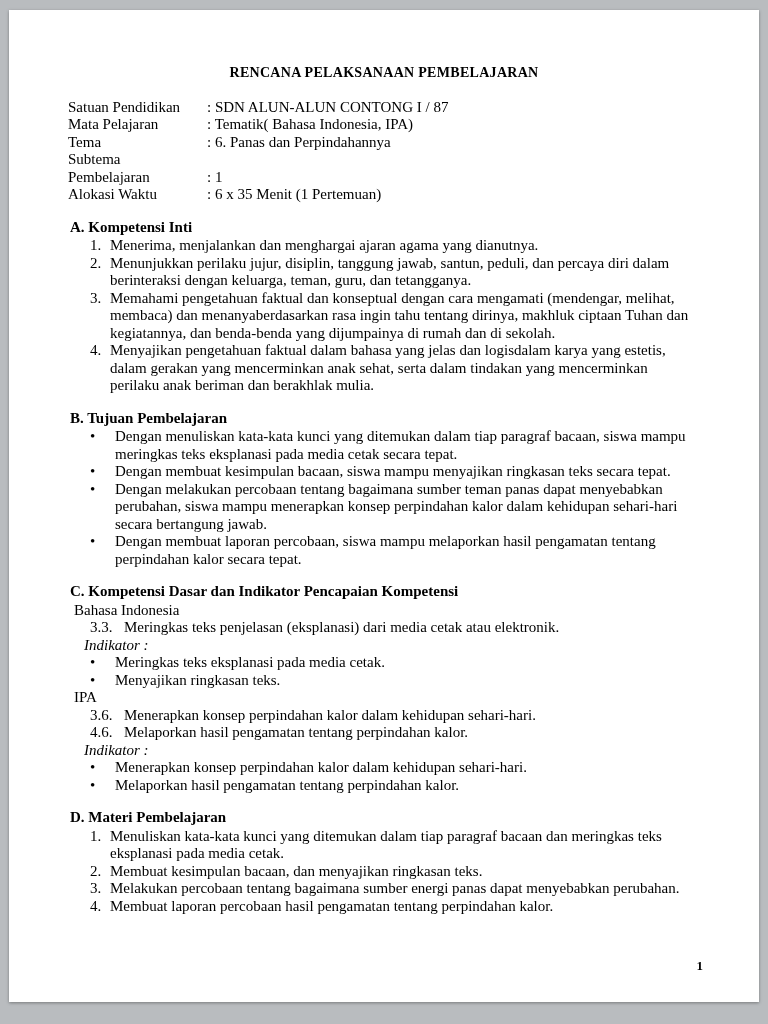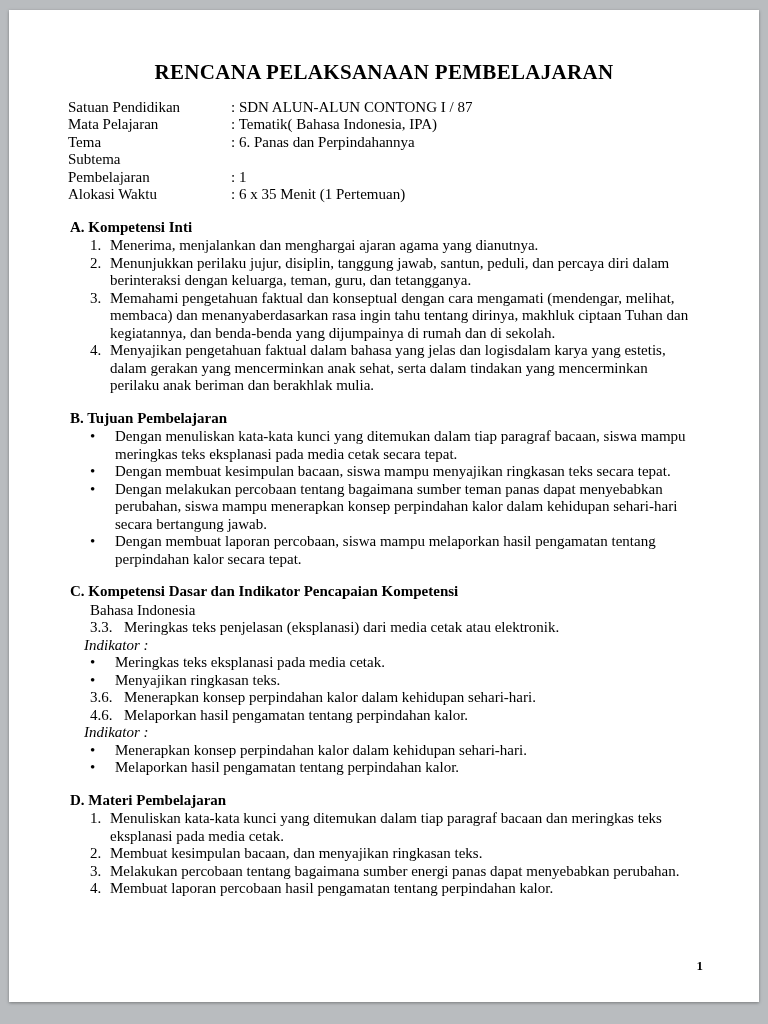--- a/index.html
+++ b/index.html
@@ -32,45 +32,45 @@
     color: var(--ink);
     box-shadow: 0 1px 3px rgba(0,0,0,0.35);
   }
   .content {
     padding: 54px 59px 0 59px;
     font-size: 15px;
     line-height: 17.5px;
   }
   .doc-title {
     margin: 0;
-    font-size: 21px;
+    font-size: 14px;
     font-weight: bold;
     text-align: center;
     letter-spacing: 0.3px;
   }
   .meta { margin-top: 17px; }
-  .meta-row { display: flex; gap: 24px; }
+  .meta-row { display: flex; }
   .meta-label { flex: 0 0 139px; }
   .meta-value { flex: 1 1 auto; }
 
   .section { margin-top: 15px; }
   .section-heading {
     font-weight: bold;
     margin: 0 0 1px 2px;
   }
   .li { display: flex; }
   .li .marker { flex: 0 0 20px; }
   .li .text { flex: 1 1 auto; }
   .li.num { margin-left: 22px; }
   .li.num .marker { flex-basis: 20px; }
   .li.bullet { margin-left: 22px; }
   .li.bullet .marker { flex-basis: 25px; }
   .li.kd { margin-left: 22px; }
   .li.kd .marker { flex-basis: 34px; }
-  .plain-line { margin-left: 22px; }
+  .plain-line { margin-left: 6px; }
   .indicator-label { margin-left: 16px; font-style: italic; }
 
   .page-number {
     position: absolute;
     right: 56px;
     bottom: 28px;
     font-size: 13px;
     font-weight: bold;
   }
 </style>
@@ -158,20 +158,21 @@
         </div>
         <div class="indicator-label">Indikator :</div>
         <div class="li bullet">
           <span class="marker">•</span>
           <span class="text">Meringkas teks eksplanasi pada media cetak.</span>
         </div>
         <div class="li bullet">
           <span class="marker">•</span>
           <span class="text">Menyajikan ringkasan teks.</span>
         </div>
+        <div class="plain-line">IPA</div>
         <div class="li kd">
           <span class="marker">3.6.</span>
           <span class="text">Menerapkan konsep perpindahan kalor dalam kehidupan sehari-hari.</span>
         </div>
         <div class="li kd">
           <span class="marker">4.6.</span>
           <span class="text">Melaporkan hasil pengamatan tentang perpindahan kalor.</span>
         </div>
         <div class="indicator-label">Indikator :</div>
         <div class="li bullet">

